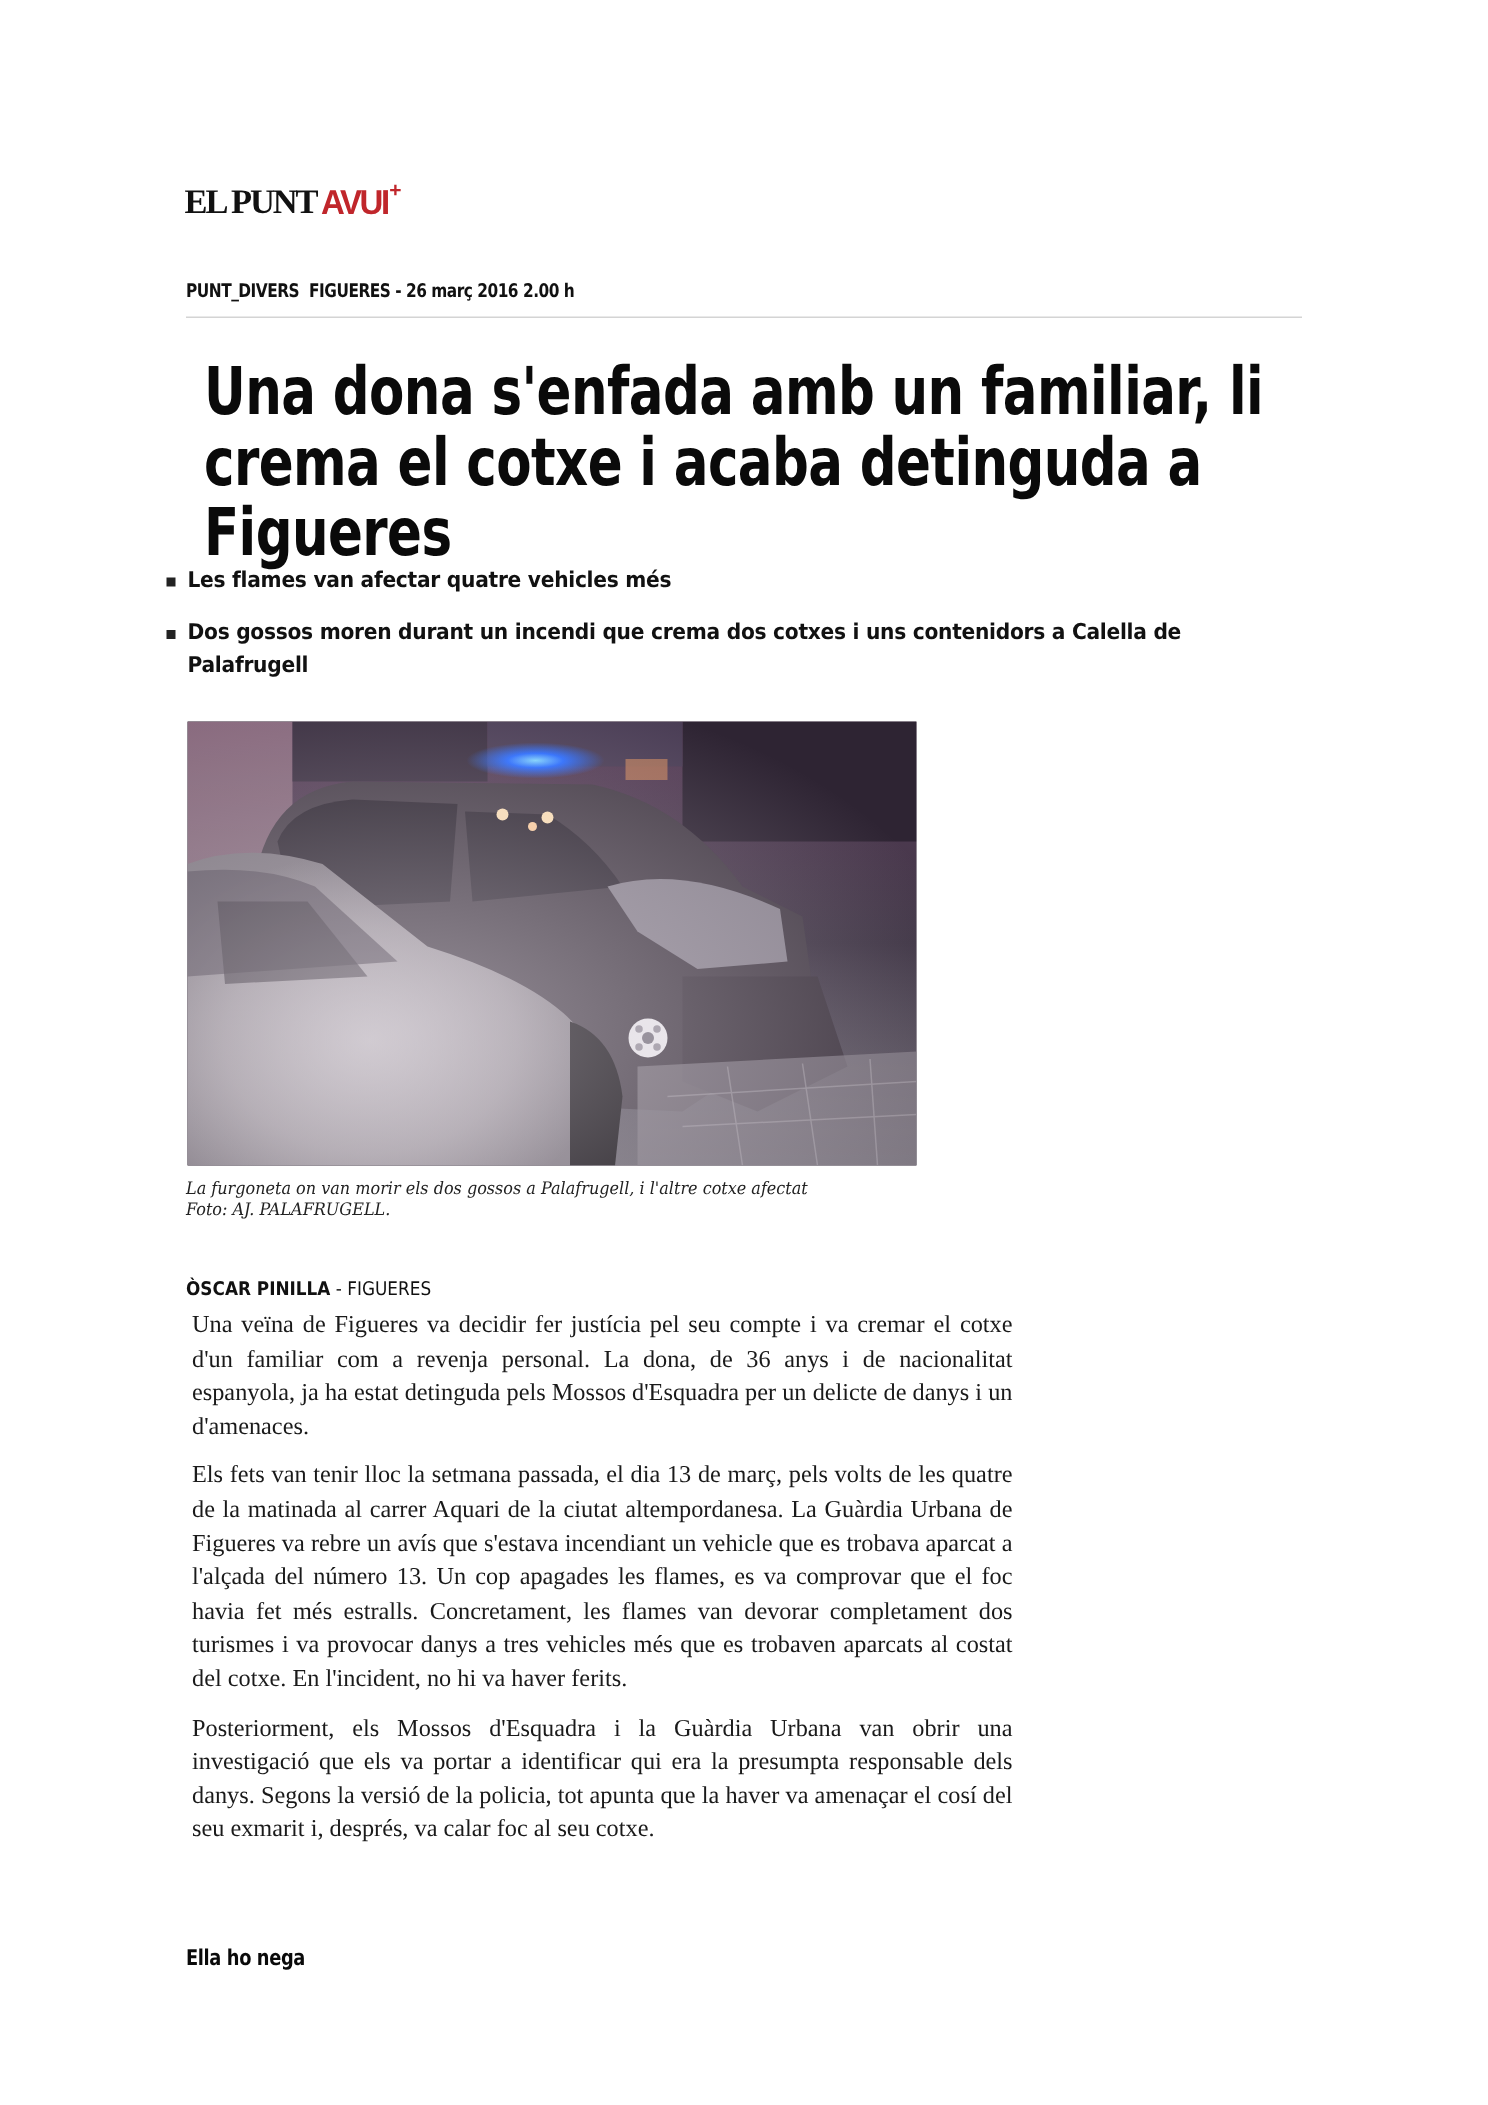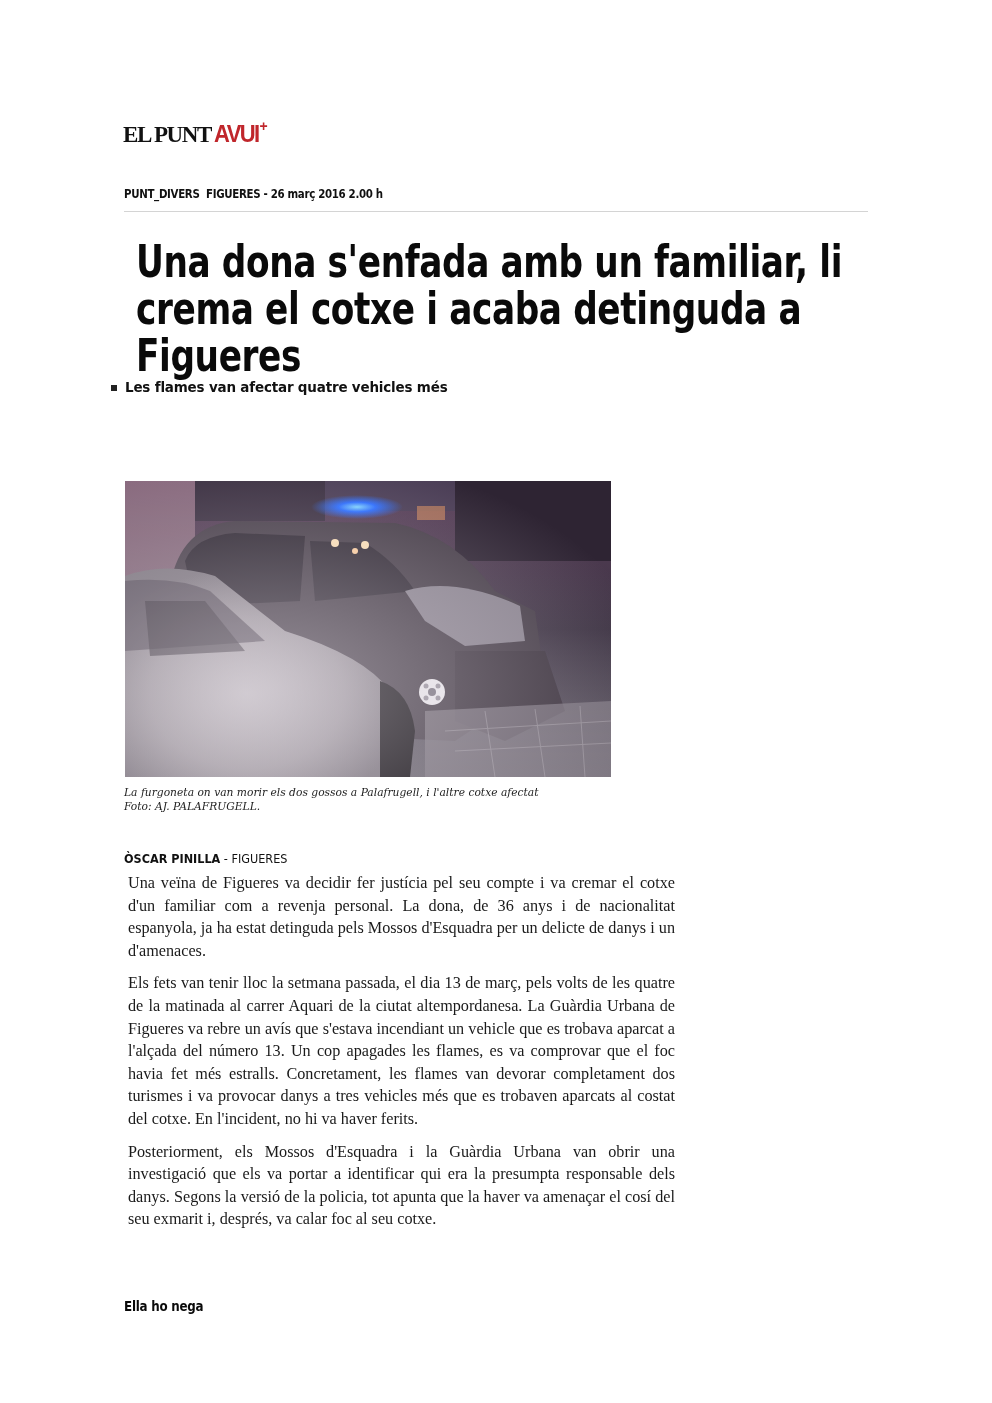--- a/index.html
+++ b/index.html
@@ -41,20 +41,24 @@
 </div>
 
 <div class="sep"></div>
 
 <h1 class="headline"><span class="inner">Una dona s'enfada amb un familiar, li crema el cotxe i acaba detinguda a Figueres</span></h1>
 
 <ul class="bullets">
   <li>
     <span class="sq"></span>
     <span class="txt">Les flames van afectar quatre vehicles més</span>
+  </li>
+  <li>
+    <span class="sq"></span>
+    <span class="txt">Dos gossos moren durant un incendi que crema dos cotxes i uns contenidors a Calella de Palafrugell</span>
   </li>
 </ul>
 
 <div class="photo">
   <svg width="486" height="296" viewBox="0 0 486 296" xmlns="http://www.w3.org/2000/svg">
     <defs>
       <linearGradient id="sky" x1="0" y1="0" x2="0" y2="1">
         <stop offset="0" stop-color="#5a3f5a"></stop>
         <stop offset="0.5" stop-color="#3e3444"></stop>
         <stop offset="1" stop-color="#6b6670"></stop>

